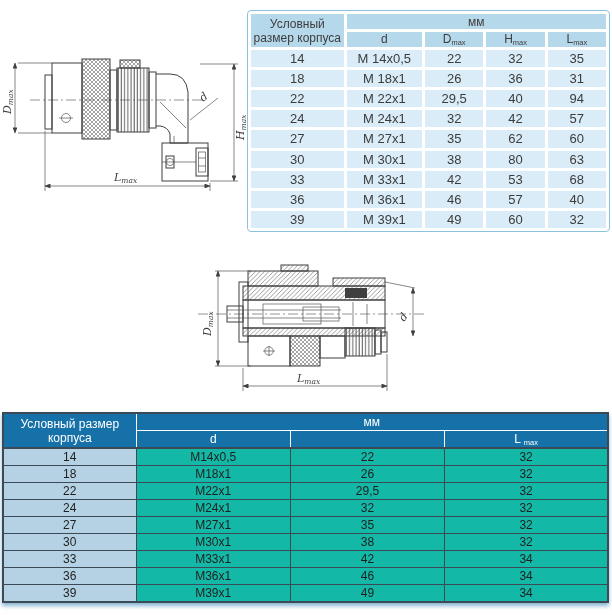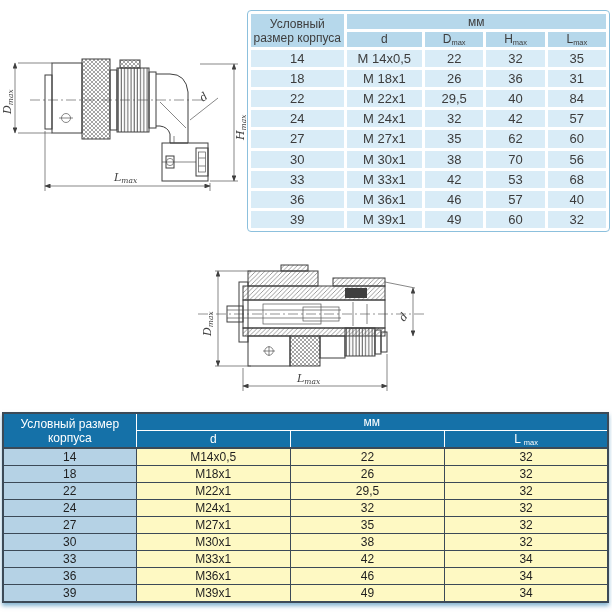--- a/index.html
+++ b/index.html
@@ -19,21 +19,21 @@
   .sub{font-size:0.62em;vertical-align:-0.25em;letter-spacing:0;}
 
   
   .t-bot-wrap{left:2px;top:412px;width:607px;height:191px;box-sizing:border-box;
     box-shadow:0 3px 4px rgba(21,113,168,.5);}
   table.t-bot{width:100%;height:100%;border-collapse:collapse;table-layout:fixed;
     border:2px solid #3c4a57;}
   table.t-bot th{background:#1571a8;color:#fff;font-size:12px;font-weight:400;
     border:1px solid #fff;padding:0;text-align:center;vertical-align:middle;height:16px;}
   table.t-bot td{border:1px solid #3c4a57;font-size:12px;color:#1f1f1f;
-    text-align:center;vertical-align:middle;padding:0 2px;background:#fef9c3;}
+    text-align:center;vertical-align:middle;padding:0 2px;background:#14b8a6;}
   table.t-bot tbody tr td:first-child{background:#b5d2e5;}
   table.t-bot tbody tr:first-child td{border-top:2px solid #3c4a57;}
 
   
   svg .ln{stroke:#3f3f3f;stroke-width:1;fill:none;}
   svg .thin{stroke:#555;stroke-width:.7;fill:none;}
   svg .cl{stroke:#666;stroke-width:.7;fill:none;stroke-dasharray:10 3 2 3;}
   svg .dim{font-family:"DejaVu Serif",serif;font-style:italic;font-size:11px;fill:#3f3f3f;}
   svg .dsub{font-size:7.5px;}
   svg .solid{fill:#3f3f3f;stroke:none;}
@@ -147,42 +147,42 @@
           <td>М 18х1</td>
           <td>26</td>
           <td>36</td>
           <td>31</td>
         </tr>
       <tr>
           <td>22</td>
           <td>М 22х1</td>
           <td>29,5</td>
           <td>40</td>
-          <td>84</td>
+          <td>94</td>
         </tr>
       <tr>
           <td>24</td>
           <td>М 24х1</td>
           <td>32</td>
           <td>42</td>
           <td>57</td>
         </tr>
       <tr>
           <td>27</td>
           <td>М 27х1</td>
           <td>35</td>
           <td>62</td>
           <td>60</td>
         </tr>
       <tr>
           <td>30</td>
           <td>М 30х1</td>
           <td>38</td>
-          <td>70</td>
-          <td>56</td>
+          <td>80</td>
+          <td>63</td>
         </tr>
       <tr>
           <td>33</td>
           <td>М 33х1</td>
           <td>42</td>
           <td>53</td>
           <td>68</td>
         </tr>
       <tr>
           <td>36</td>

